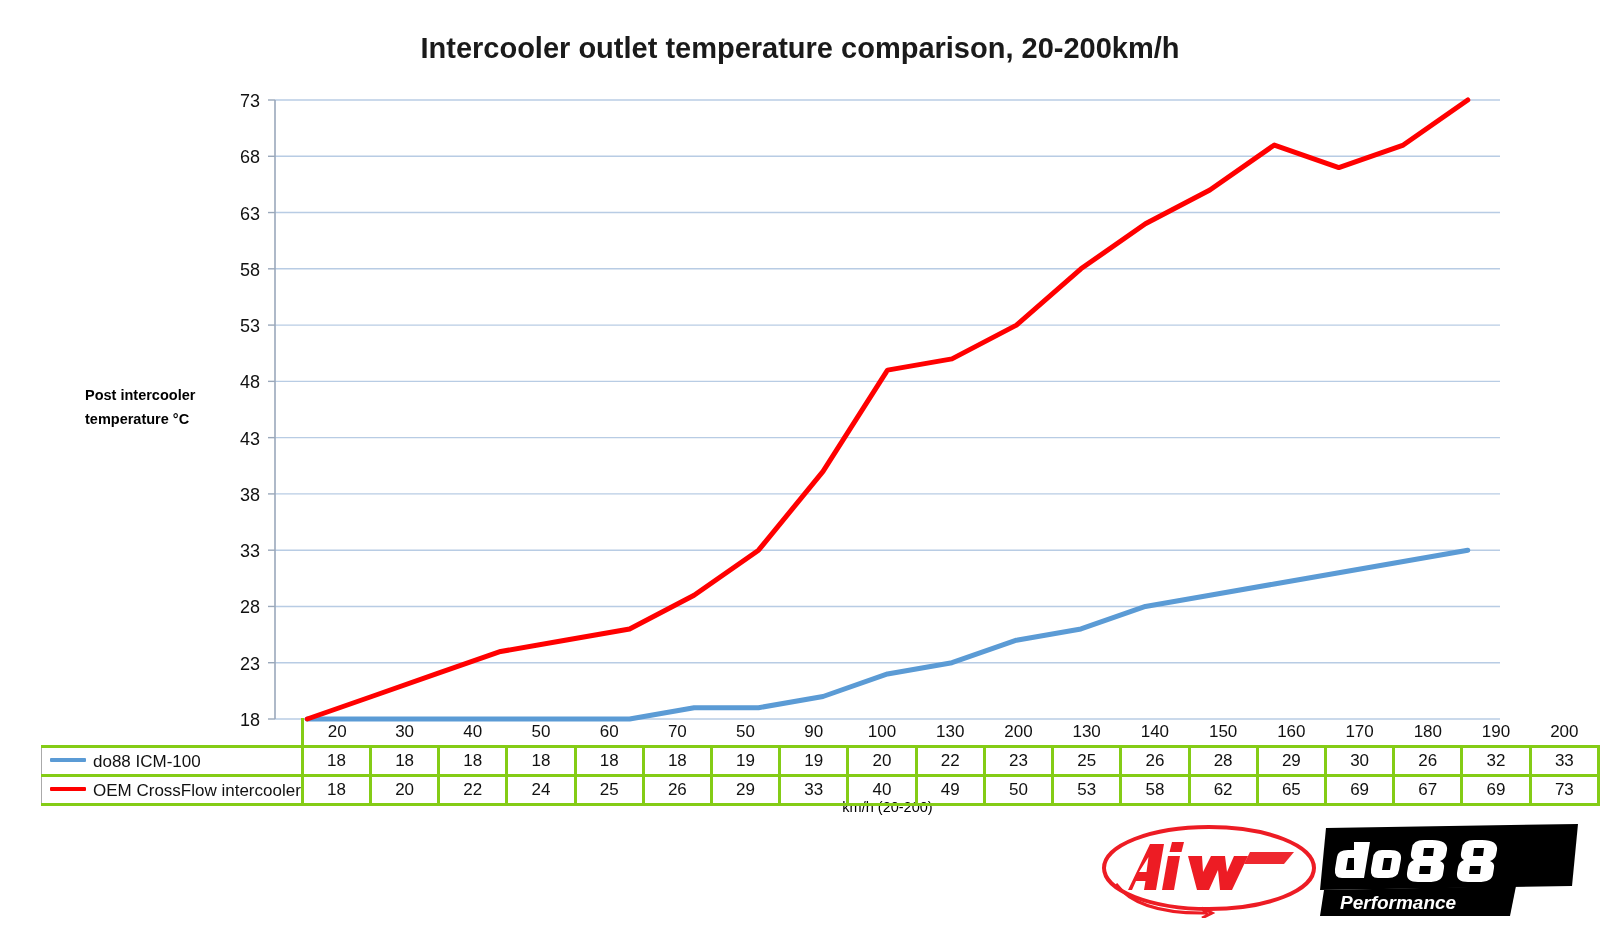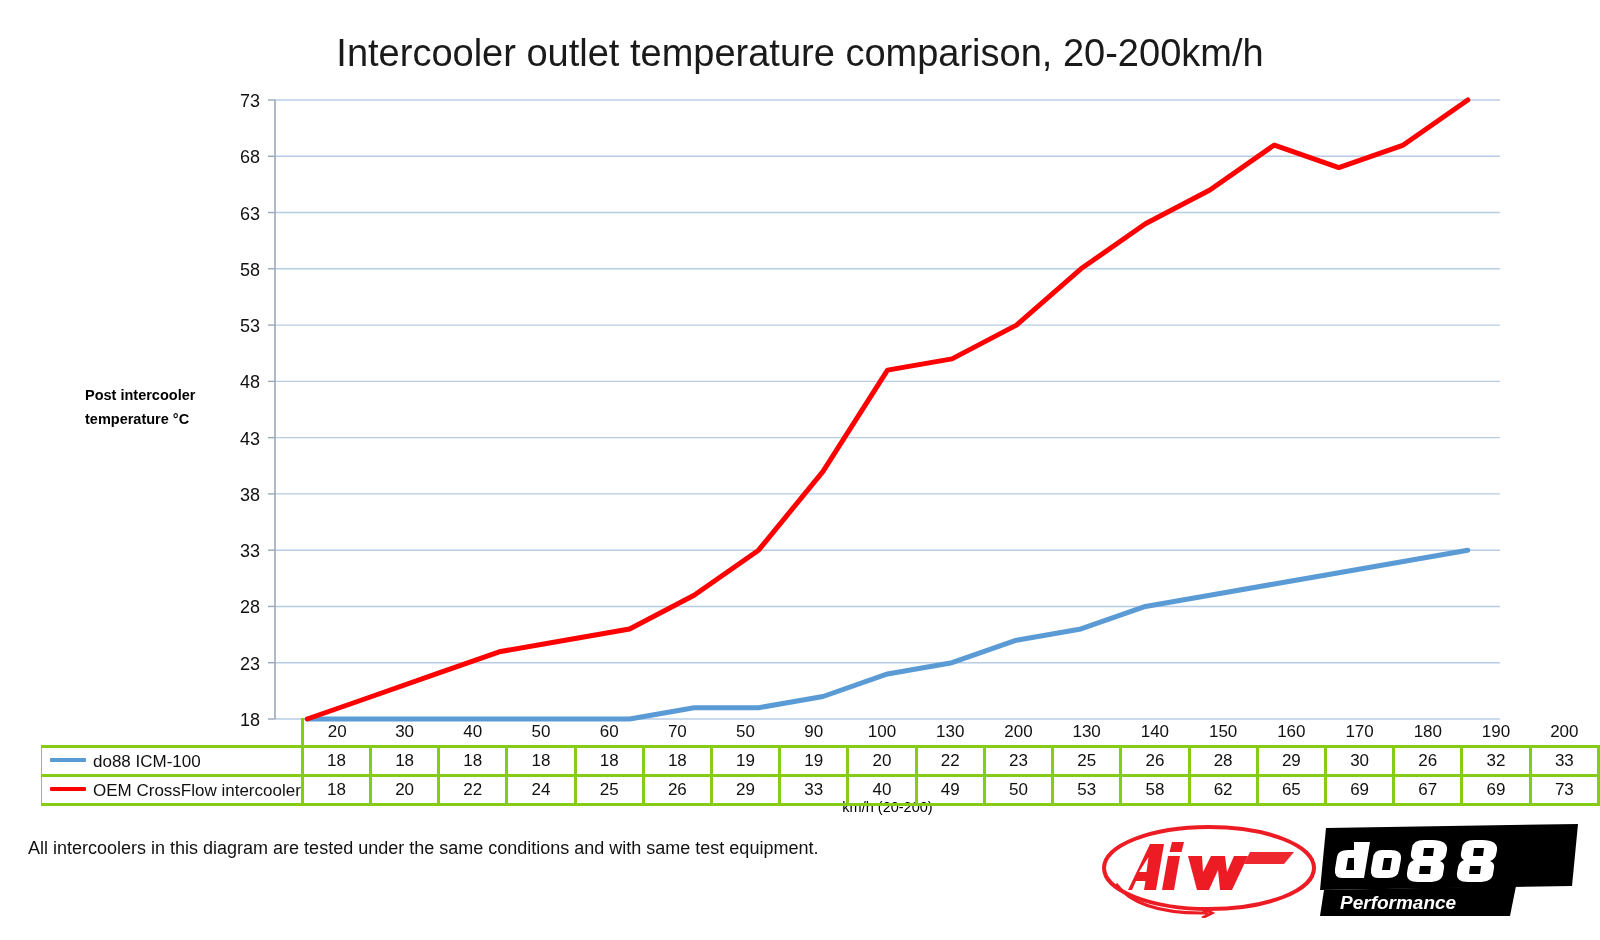--- a/index.html
+++ b/index.html
@@ -16,22 +16,22 @@
     position: relative;
   }
 
   
   #chart-title {
     position: absolute;
     left: 0;
     top: 32px;
     width: 1600px;
     text-align: center;
-    font-size: 38px;
-    font-weight: 400;
+    font-size: 29px;
+    font-weight: 700;
     color: #1a1a1a;
     letter-spacing: 0px;
   }
 
   
   #plot-wrap {
     position: absolute;
     left: 0;
     top: 0;
     width: 1600px;
@@ -269,21 +269,20 @@
         <td class="val-cell">65</td>
         <td class="val-cell">69</td>
         <td class="val-cell">67</td>
         <td class="val-cell">69</td>
         <td class="val-cell">73</td>
       </tr>
     </tbody>
 </table>
 
 <div id="footnote">
-  <div>All intercoolers in this diagram are tested under the same conditions and with same test equipment.</div>
 </div>
 
 <svg id="logo-aim" viewBox="0 0 222 100">
   <ellipse cx="111" cy="50" rx="105" ry="41" fill="none" stroke="#ED1C24" stroke-width="4"></ellipse>
   <g fill="#ED1C24">
 
     <path d="M30 72 L52 26 L66 26 L58 72 L46 72 L47.5 63 L38 63 L34 72 Z M41 54 L48.5 54 L50.5 39 Z"></path>
 
     <path d="M70 38 L82 38 L76 72 L64 72 Z"></path>
     <path d="M74 24 L86 24 L83.5 34 L71.5 34 Z"></path>

